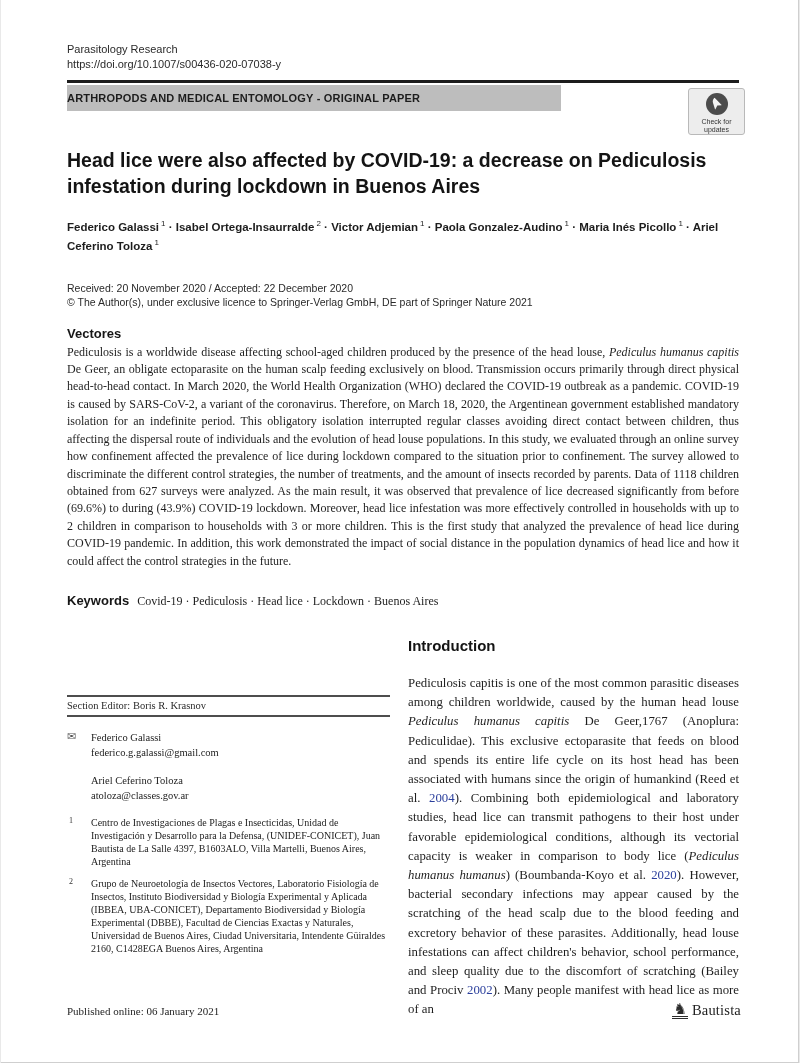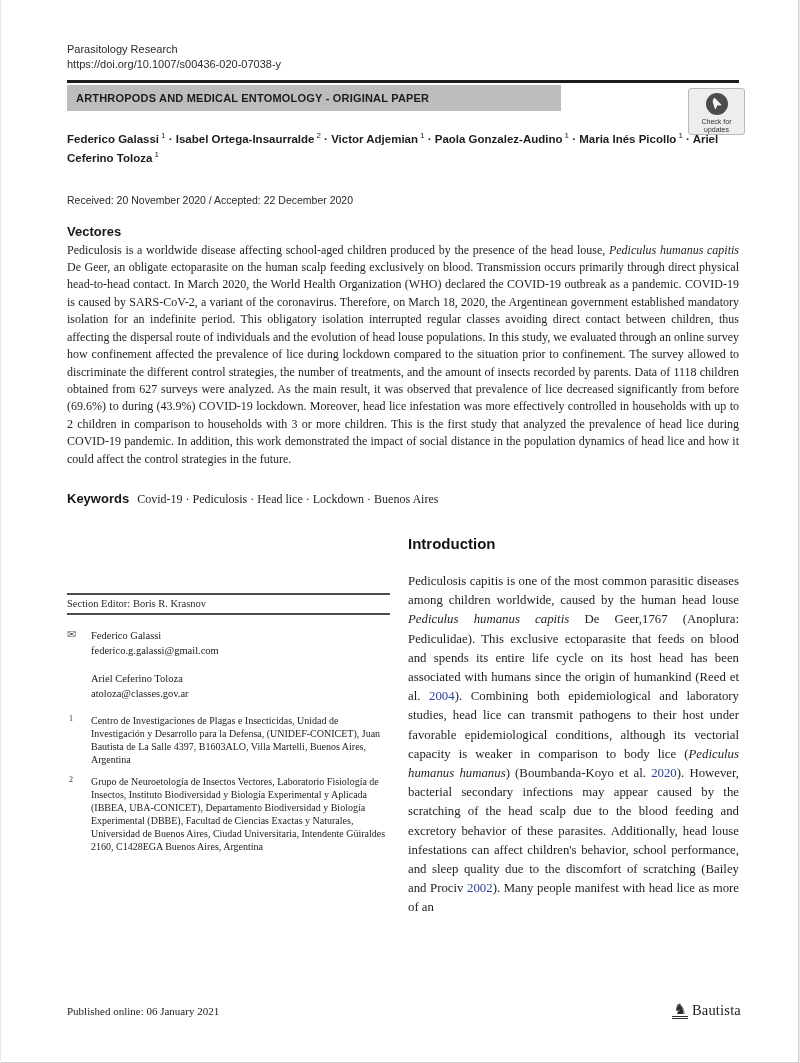--- a/index.html
+++ b/index.html
@@ -22,21 +22,21 @@
   }
   
   .journal-line{font-size:11px;line-height:15px;color:#2a2a2a;}
   .doi-line{font-size:11px;line-height:15px;color:#2a2a2a;}
   .top-rule{margin-top:8px;height:3px;background:#1c1c1c;}
   .banner{
     margin-top:2px;width:494px;height:26px;
     background:var(--banner-bg);
     font-size:11px;font-weight:bold;color:#1d1d1d;
     letter-spacing:.2px;
-    display:flex;align-items:center;padding-left:9px;
+    display:flex;align-items:center;
   }
   
   .badge{
     position:absolute;top:88px;right:54px;
     width:57px;height:47px;
     background:#ededed;border:1px solid #b9b9b9;border-radius:3px;
     display:flex;flex-direction:column;align-items:center;
     padding-top:4px;cursor:pointer;
   }
   .badge-circle{
@@ -138,24 +138,26 @@
   <div class="top-rule"></div>
   <div class="banner">ARTHROPODS AND MEDICAL ENTOMOLOGY - ORIGINAL PAPER</div>
 
   <div class="badge">
     <div class="badge-circle">
       <div class="badge-pointer"></div>
     </div>
     <div class="badge-text">Check for updates</div>
   </div>
 
+  <h1 class="title">Head lice were also affected by COVID-19: a decrease on Pediculosis infestation during lockdown in Buenos Aires</h1>
 
   <div class="authors"><span><span>Federico Galassi</span><sup>1</sup></span><span class="adot"> · </span><span><span>Isabel Ortega-Insaurralde</span><sup>2</sup></span><span class="adot"> · </span><span><span>Victor Adjemian</span><sup>1</sup></span><span class="adot"> · </span><span><span>Paola Gonzalez-Audino</span><sup>1</sup></span><span class="adot"> · </span><span><span>Maria Inés Picollo</span><sup>1</sup></span><span class="adot"> · </span><span><span>Ariel Ceferino Toloza</span><sup>1</sup></span></div>
 
   <div class="dates">Received: 20 November 2020 / Accepted: 22 December 2020</div>
+  <div class="copyright">© The Author(s), under exclusive licence to Springer-Verlag GmbH, DE part of Springer Nature 2021</div>
 
   <h2 class="abs-label">Vectores</h2>
   <p class="abstract"><span>Pediculosis is a worldwide disease affecting school-aged children produced by the presence of the head louse, </span><span class="it">Pediculus humanus capitis</span><span> De Geer, an obligate ectoparasite on the human scalp feeding exclusively on blood. Transmission occurs primarily through direct physical head-to-head contact. In March 2020, the World Health Organization (WHO) declared the COVID-19 outbreak as a pandemic. COVID-19 is caused by SARS-CoV-2, a variant of the coronavirus. Therefore, on March 18, 2020, the Argentinean government established mandatory isolation for an indefinite period. This obligatory isolation interrupted regular classes avoiding direct contact between children, thus affecting the dispersal route of individuals and the evolution of head louse populations. In this study, we evaluated through an online survey how confinement affected the prevalence of lice during lockdown compared to the situation prior to confinement. The survey allowed to discriminate the different control strategies, the number of treatments, and the amount of insects recorded by parents. Data of 1118 children obtained from 627 surveys were analyzed. As the main result, it was observed that prevalence of lice decreased significantly from before (69.6%) to during (43.9%) COVID-19 lockdown. Moreover, head lice infestation was more effectively controlled in households with up to 2 children in comparison to households with 3 or more children. This is the first study that analyzed the prevalence of head lice during COVID-19 pandemic. In addition, this work demonstrated the impact of social distance in the population dynamics of head lice and how it could affect the control strategies in the future.</span></p>
 
   <div class="keywords">
     <span class="kw-label">Keywords</span><span class="kw-text">Covid-19 · Pediculosis · Head lice · Lockdown · Buenos Aires</span>
   </div>
 
   <div class="columns">
 

